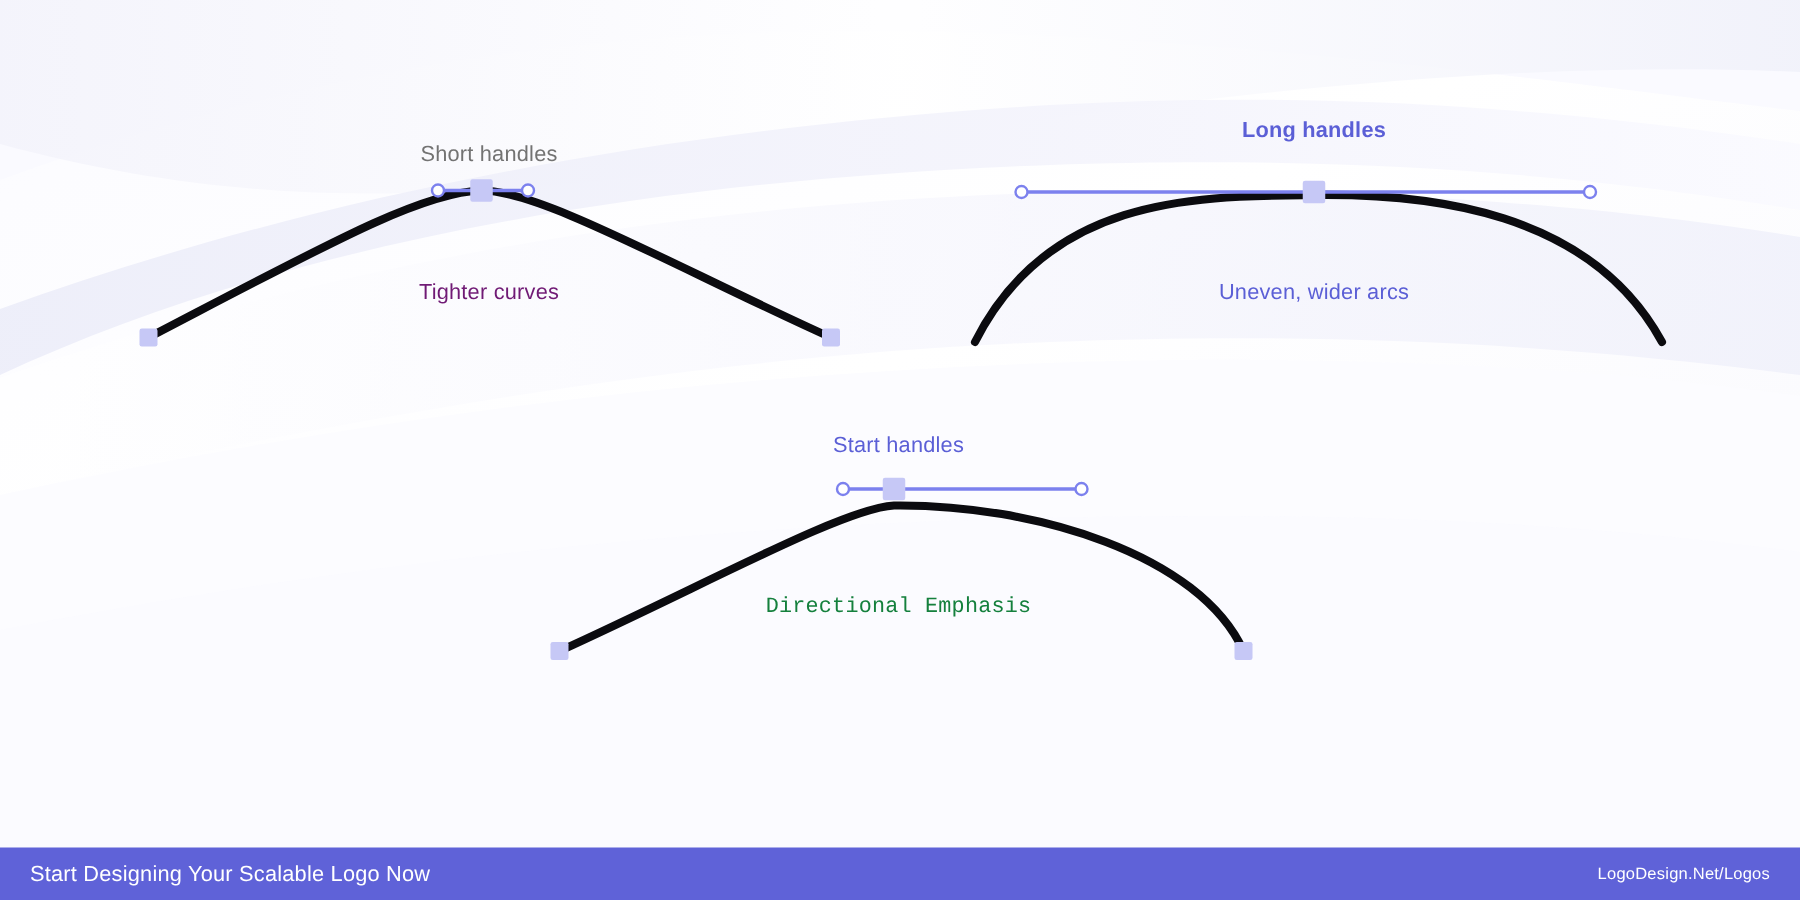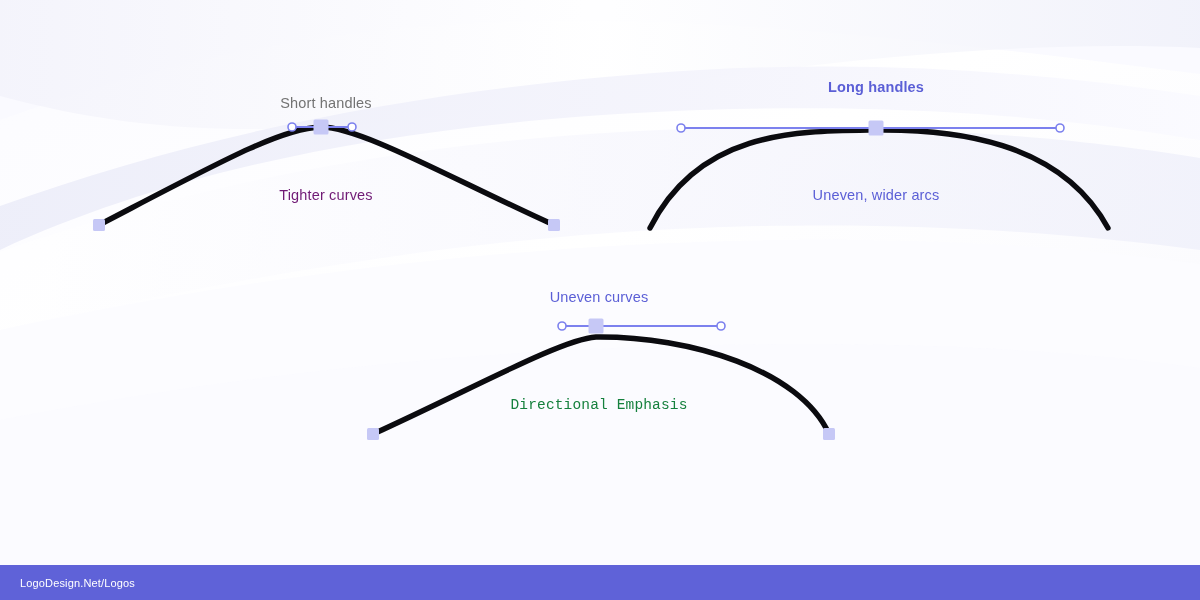--- a/index.html
+++ b/index.html
@@ -131,20 +131,21 @@
         </g>
     </g>
   </svg>
 
   <div class="diagram-label" id="label-title-0" style="left: 326px; top: 79px; color: #737373; margin-top: 16px;">Short handles</div>
   <div class="diagram-label" id="label-caption-0" style="left: 326px; top: 187px; color: #701a75;">Tighter curves</div>
 
   <div class="diagram-label" id="label-title-1" style="left: 876px; top: 79px; color: rgb(91, 95, 214); font-weight: bold;">Long handles</div>
   <div class="diagram-label" id="label-caption-1" style="left: 876px; top: 187px; color: rgb(91, 95, 214);">Uneven, wider arcs</div>
 
-  <div class="diagram-label" id="label-title-2" style="left: 599px; top: 289px; color: rgb(91, 95, 214);">Uneven curves</div>
+  <div class="diagram-label" id="label-title-2" style="left: 599px; top: 289px; color: rgb(91, 95, 214);">Start handles</div>
   <div class="diagram-label" id="label-caption-2" style="left: 599px; top: 397px; color: #15803d; font-family: Liberation Mono, monospace;">Directional Emphasis</div>
 
   <div class="footer-bar" style="background: rgb(95, 98, 216);">
+    <span class="footer-text" style="color: rgb(255, 255, 255);">Start Designing Your Scalable Logo Now</span>
     <span class="footer-text right" style="color: rgb(255, 255, 255);">LogoDesign.Net/Logos</span>
   </div>
 
 </div>
 
 </body></html>

